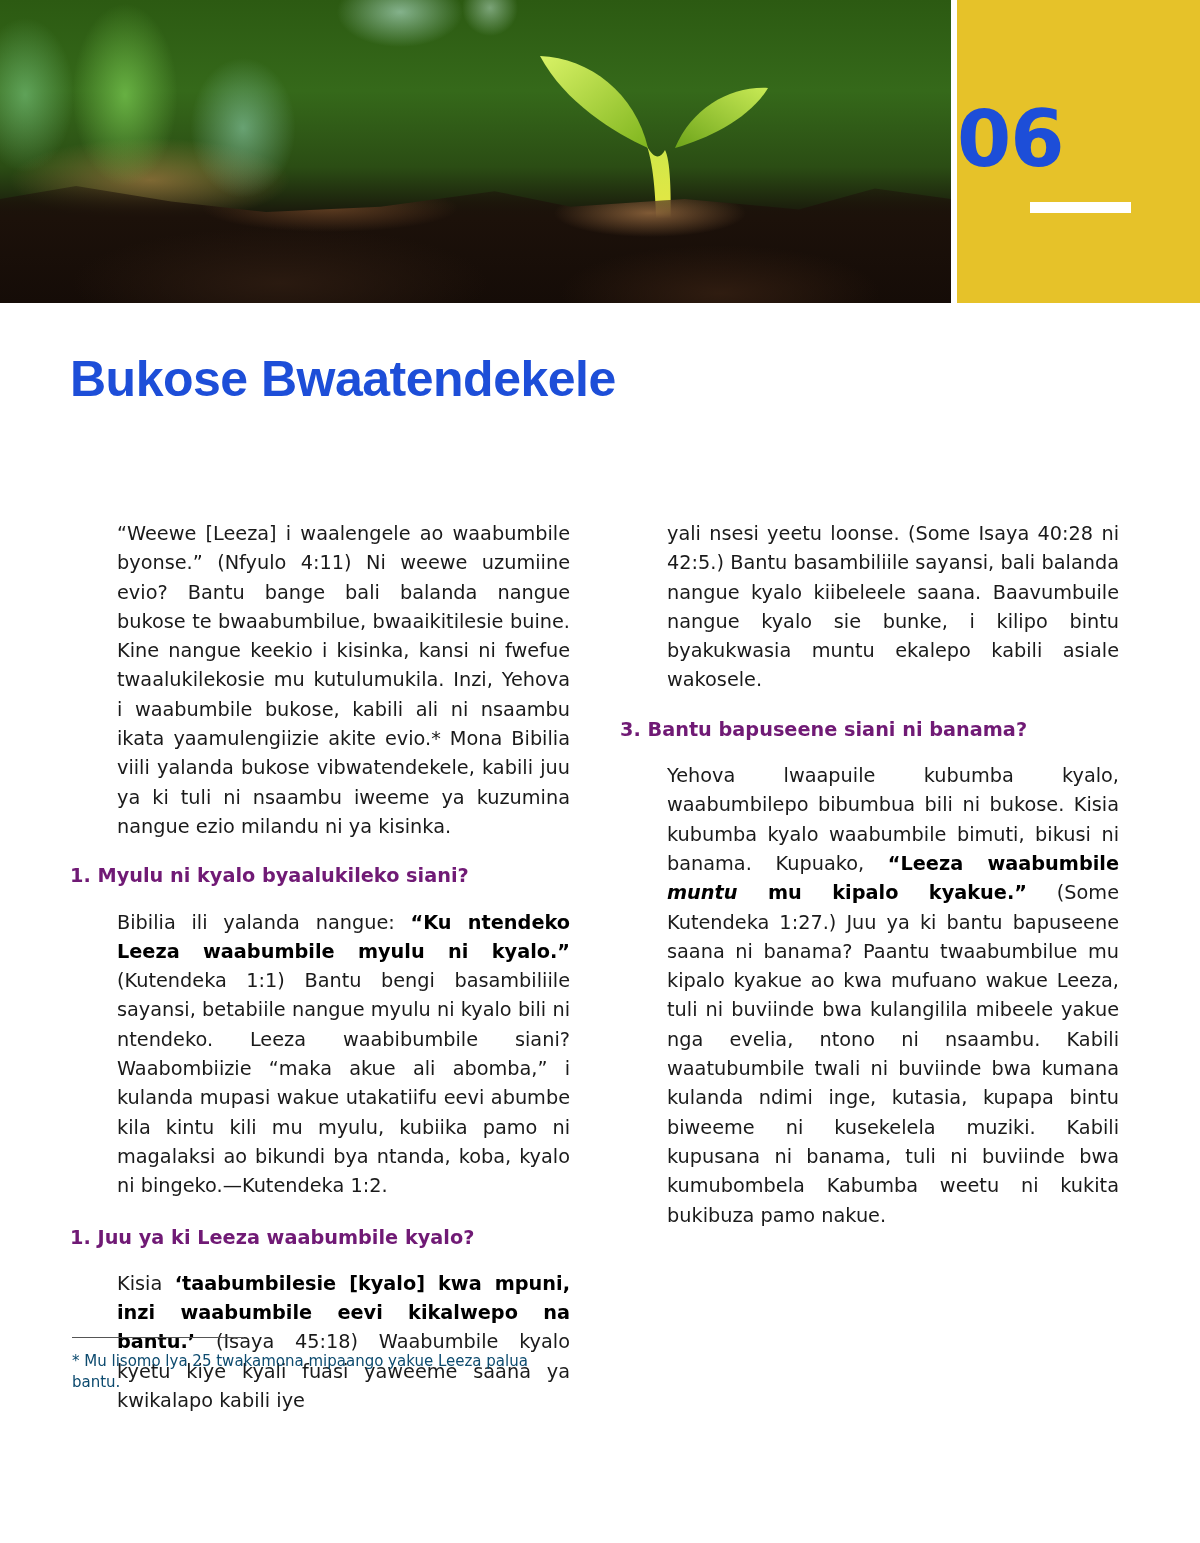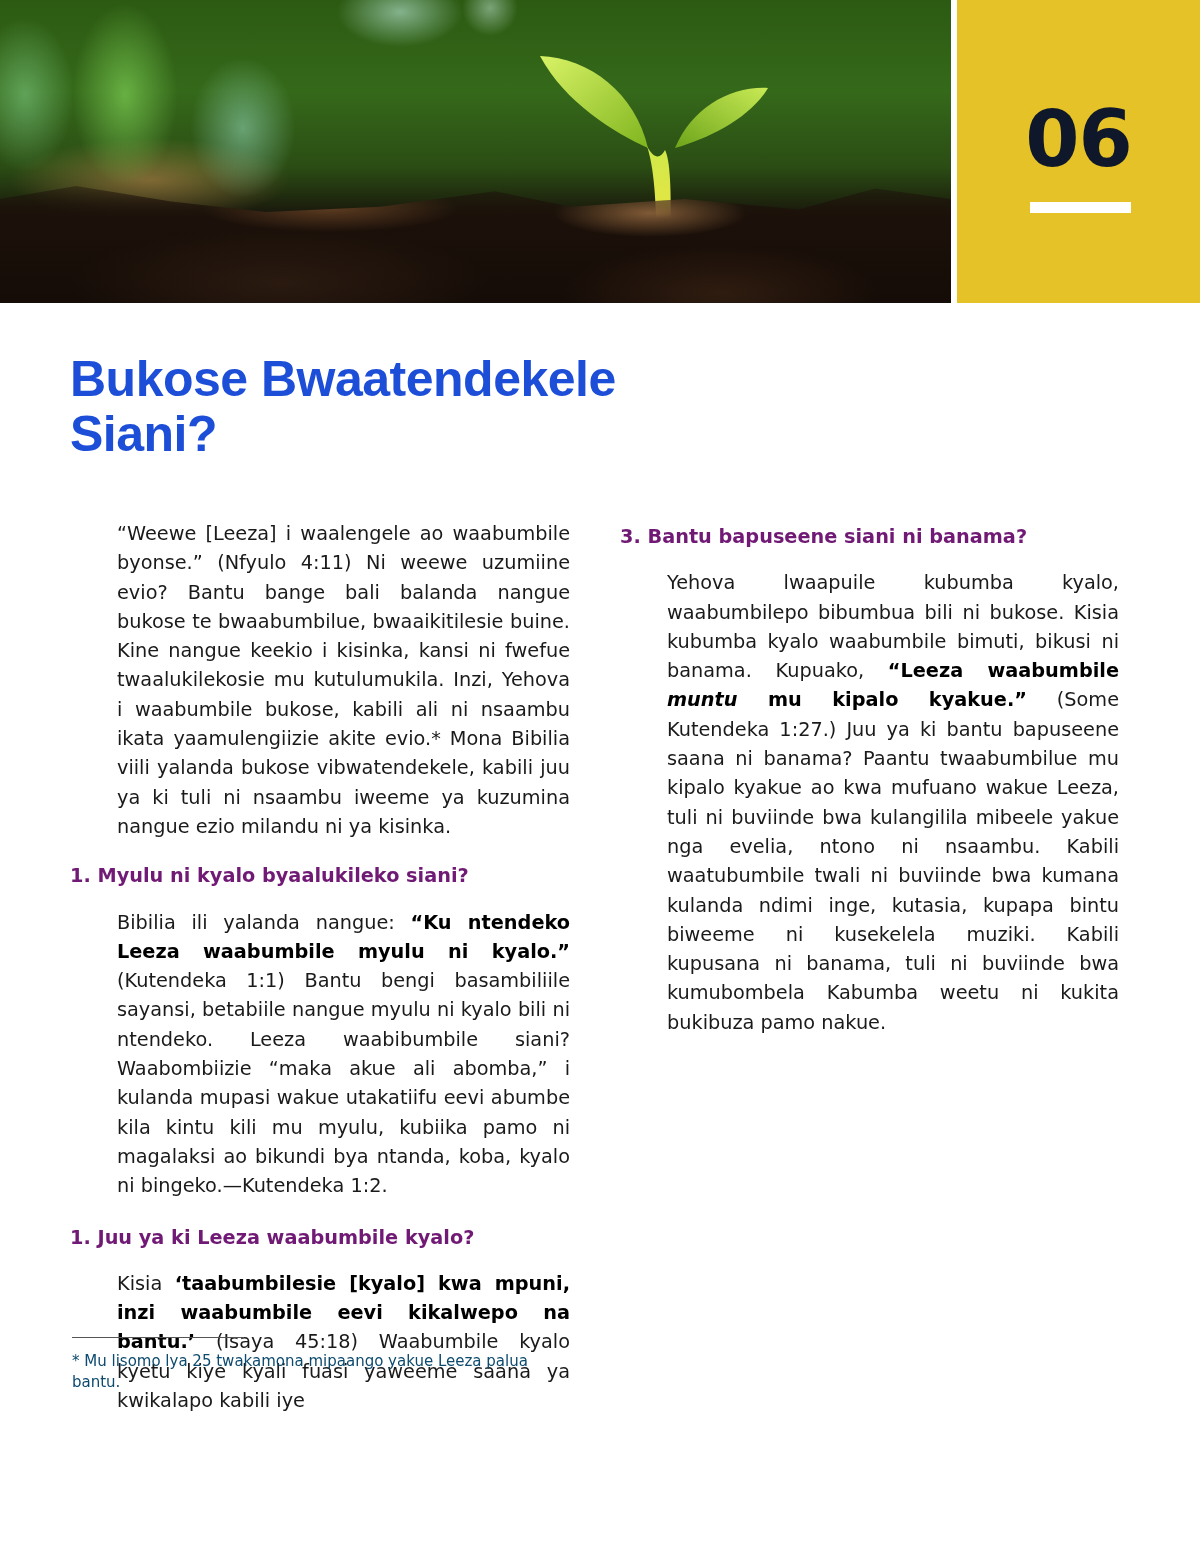--- a/index.html
+++ b/index.html
@@ -30,23 +30,23 @@
       linear-gradient(180deg, rgba(30,18,10,0.2) 0%, #1c110a 35%, #150c07 100%);
     clip-path: polygon(0 20%, 8% 10%, 18% 22%, 28% 30%, 40% 26%, 52% 14%, 60% 26%, 72% 20%, 84% 28%, 92% 12%, 100% 20%, 100% 100%, 0 100%);
   }
   .sprout { position: absolute; left: 520px; top: 48px; width: 260px; height: 210px; }
   
   .badge {
     position: absolute; left: 957px; top: 0; width: 243px; height: 303px;
     background: #e6c229;
   }
   .badge-num {
-    position: absolute; left: 0; right: 0; top: 100px; text-align: center;
+    position: absolute; left: 0; right: 0; top: 100px; text-align: left;
     font-family: "DejaVu Sans", sans-serif; font-weight: bold; font-size: 78px;
-    color: #0f172a; letter-spacing: -1px; line-height: 1;
+    color: #1d4ed8; letter-spacing: -1px; line-height: 1;
   }
   .badge-rule {
     position: absolute; left: 73px; top: 202px; width: 101px; height: 11px; background: #ffffff;
   }
   
   .title {
     position: absolute; left: 70px; top: 352px; width: 700px;
     font-family: "Liberation Sans", sans-serif; font-weight: bold;
     font-size: 50px; line-height: 55px; color: #1d4ed8; letter-spacing: -0.5px;
   }
@@ -97,40 +97,40 @@
   <div class="soil"></div>
 </div>
 
 <div class="badge">
   <div class="badge-num">06</div>
   <div class="badge-rule"></div>
 </div>
 
 <h1 class="title" style="margin:0;">
   <span>Bukose Bwaatendekele</span><br>
-  <span>Siani?</span>
 </h1>
 
 <div class="col col-left">
   <p class="para indent">
     <span>“Weewe [Leeza] i waalengele ao waabumbile byonse.” (Nfyulo 4:11) Ni weewe uzumiine evio? Bantu bange bali balanda nangue bukose te bwaabumbilue, bwaaikitilesie buine. Kine nangue keekio i kisinka, kansi ni fwefue twaalukilekosie mu kutulumukila. Inzi, Yehova i waabumbile bukose, kabili ali ni nsaambu ikata yaamulengiizie akite evio.</span><span>*</span><span> Mona Bibilia viili yalanda bukose vibwatendekele, kabili juu ya ki tuli ni nsaambu iweeme ya kuzumina nangue ezio milandu ni ya kisinka.</span>
   </p>
 
   <h2 class="q-head q1">1. Myulu ni kyalo byaalukileko siani?</h2>
   <p class="para indent">
     <span>Bibilia ili yalanda nangue: </span><b>“Ku ntendeko Leeza waabumbile myulu ni kyalo.”</b><span> (Kutendeka 1:1) Bantu bengi basambiliile sayansi, betabiile nangue myulu ni kyalo bili ni ntendeko. Leeza waabibumbile siani? Waabombiizie “maka akue ali abomba,” i kulanda mupasi wakue utakatiifu eevi abumbe kila kintu kili mu myulu, kubiika pamo ni magalaksi ao bikundi bya ntanda, koba, kyalo ni bingeko.—Kutendeka 1:2.</span>
   </p>
 
   <h2 class="q-head q2">1. Juu ya ki Leeza waabumbile kyalo?</h2>
   <p class="para indent">
     <span>Kisia </span><b>‘taabumbilesie [kyalo] kwa mpuni, inzi waabumbile eevi kikalwepo na bantu.’</b><span> (Isaya 45:18) Waabumbile kyalo kyetu kiye kyali fuasi yaweeme saana ya kwikalapo kabili iye</span>
   </p>
 </div>
 
 <div class="col col-right">
+  <p class="para indent">yali nsesi yeetu loonse. (Some Isaya 40:28 ni 42:5.) Bantu basambiliile sayansi, bali balanda nangue kyalo kiibeleele saana. Baavumbuile nangue kyalo sie bunke, i kilipo bintu byakukwasia muntu ekalepo kabili asiale wakosele.</p>
 
   <h2 class="q-head q3">3. Bantu bapuseene siani ni banama?</h2>
   <p class="para indent">
     <span>Yehova lwaapuile kubumba kyalo, waabumbilepo bibumbua bili ni bukose. Kisia kubumba kyalo waabumbile bimuti, bikusi ni banama. Kupuako, </span><b><span>“Leeza waabumbile </span><i>muntu</i><span> mu kipalo kyakue.”</span></b><span> (Some Kutendeka 1:27.) Juu ya ki bantu bapuseene saana ni banama? Paantu twaabumbilue mu kipalo kyakue ao kwa mufuano wakue Leeza, tuli ni buviinde bwa kulangilila mibeele yakue nga evelia, ntono ni nsaambu. Kabili waatubumbile twali ni buviinde bwa kumana kulanda ndimi inge, kutasia, kupapa bintu biweeme ni kusekelela muziki. Kabili kupusana ni banama, tuli ni buviinde bwa kumubombela Kabumba weetu ni kukita bukibuza pamo nakue.</span>
   </p>
 </div>
 
 <div class="fn-rule"></div>
 <div class="footnote">* Mu lisomo lya 25 twakamona mipaango yakue Leeza palua bantu.</div>
 

